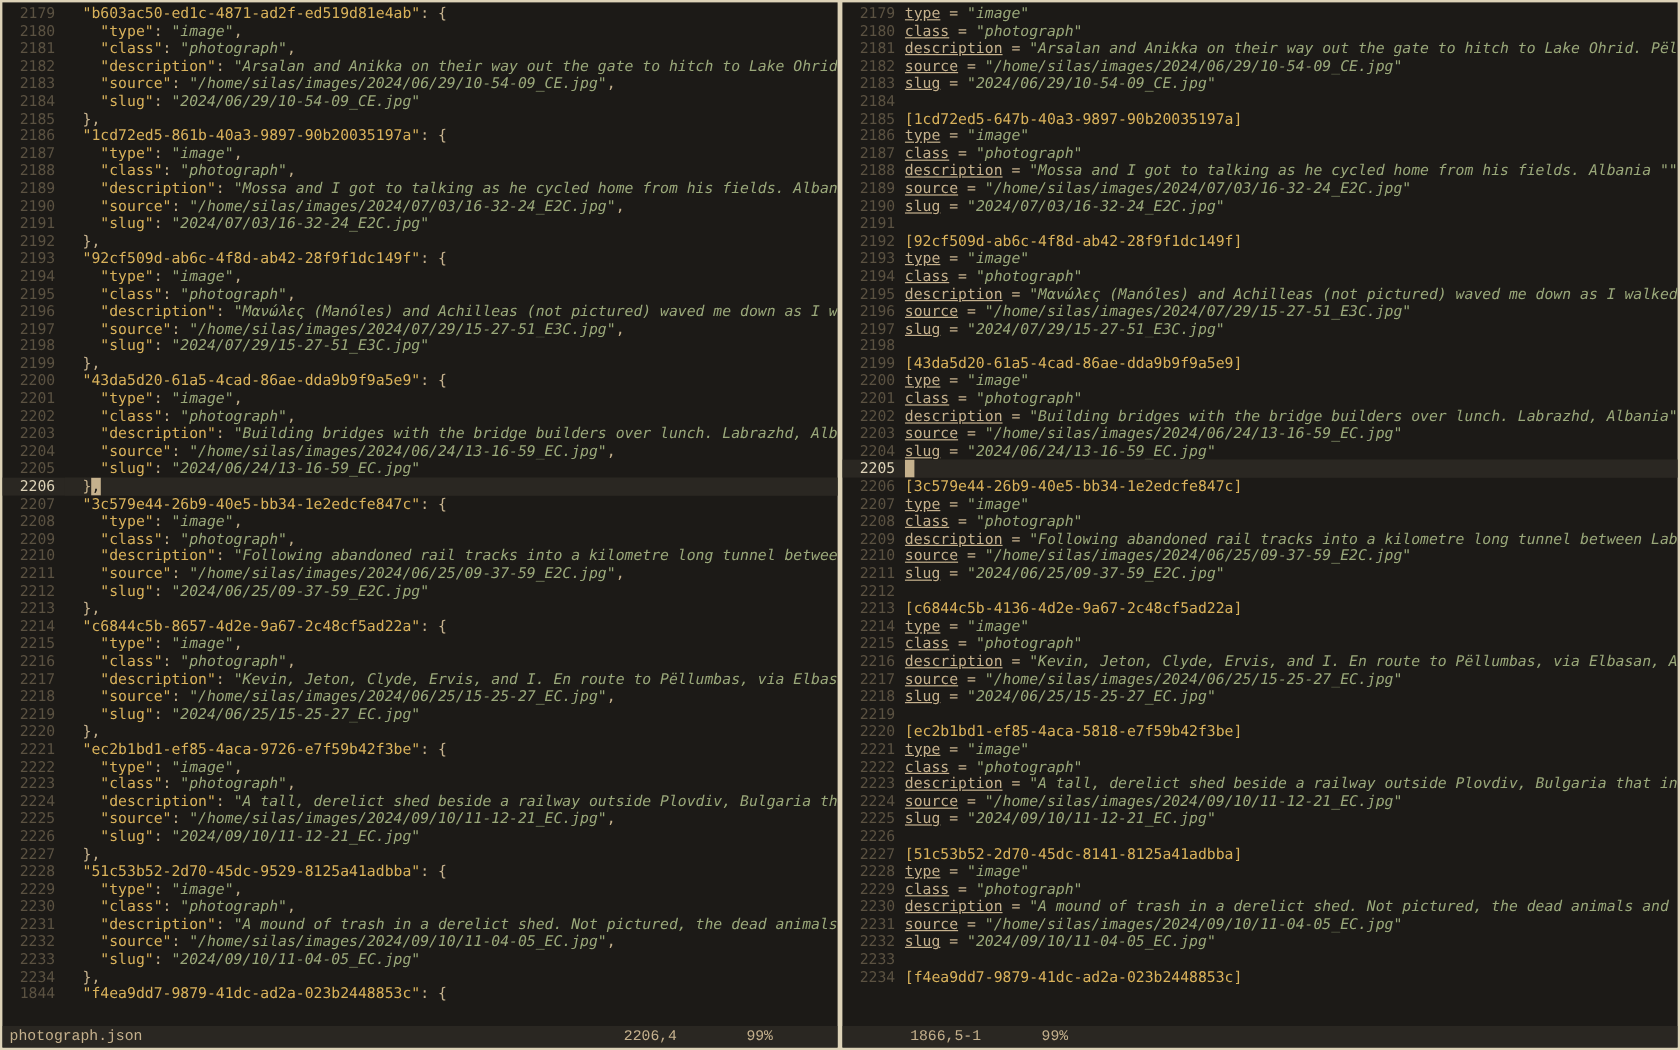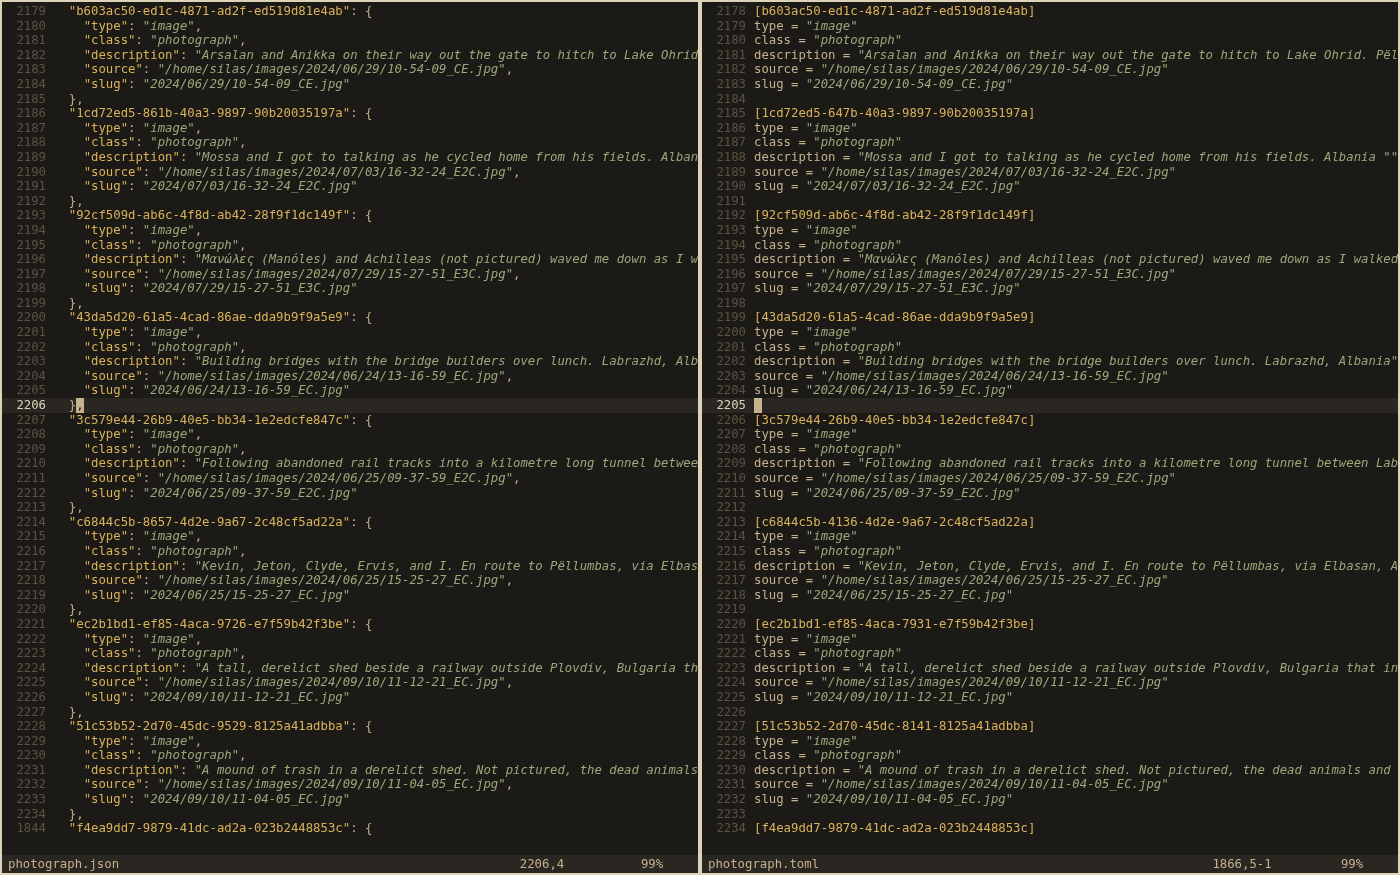--- a/index.html
+++ b/index.html
@@ -62,31 +62,32 @@
     background: #2a2722;
   }
   .status {
     display: flex;
     background: #2a2722;
     color: #c5b18d;
     padding: 0 6px;
     height: 18px;
     align-items: center;
     font-size: 12.3px;
+    font-family: Liberation Mono, monospace;
   }
   .status .fname { flex: 1; }
   .status .pos { width: 160px; text-align: center; }
-  .status .pct { width: 60px; text-align: center; padding-right: 10px;}
+  .status .pct { width: 60px; text-align: left; padding-right: 10px;}
   
   .key   { color: #d9b25b; }   
   .str   { color: #9aa87a; font-style: italic; }  
   .punc  { color: #c5b18d; }
   .brace { color: #c5b18d; }
   .tkey  { color: #d9b25b; }   
-  .tprop { color: #c5b18d; }   
+  .tprop { color: #c5b18d; text-decoration: underline; }   
   .teq   { color: #c5b18d; }
   .cursor-block {
     background: #c5b18d;
     color: #1c1a17;
     display: inline-block;
     width: 7.5px;
   }
 </style>
 </head>
 <body>
@@ -155,21 +156,20 @@
       </div>
     <div class="status">
       <span class="fname">photograph.json</span>
       <span class="pos">2206,4</span>
       <span class="pct">99%</span>
     </div>
   </div>
 
   <div class="pane">
     <div class="code-area" id="right-code">
-        <div class="line"><span class="gutter">2178</span><span class="content"><span class="tkey">[b603ac50-ed1c-4871-ad2f-ed519d81e4ab]</span></span></div>
         <div class="line"><span class="gutter">2179</span><span class="content"><span class="tprop">type</span><span class="teq"> = </span><span class="str">"image"</span></span></div>
         <div class="line"><span class="gutter">2180</span><span class="content"><span class="tprop">class</span><span class="teq"> = </span><span class="str">"photograph"</span></span></div>
         <div class="line"><span class="gutter">2181</span><span class="content"><span class="tprop">description</span><span class="teq"> = </span><span class="str">"Arsalan and Anikka on their way out the gate to hitch to Lake Ohrid. Pëllu"</span></span></div>
         <div class="line"><span class="gutter">2182</span><span class="content"><span class="tprop">source</span><span class="teq"> = </span><span class="str">"/home/silas/images/2024/06/29/10-54-09_CE.jpg"</span></span></div>
         <div class="line"><span class="gutter">2183</span><span class="content"><span class="tprop">slug</span><span class="teq"> = </span><span class="str">"2024/06/29/10-54-09_CE.jpg"</span></span></div>
         <div class="line"><span class="gutter">2184</span><span class="content"></span></div>
         <div class="line"><span class="gutter">2185</span><span class="content"><span class="tkey">[1cd72ed5-647b-40a3-9897-90b20035197a]</span></span></div>
         <div class="line"><span class="gutter">2186</span><span class="content"><span class="tprop">type</span><span class="teq"> = </span><span class="str">"image"</span></span></div>
         <div class="line"><span class="gutter">2187</span><span class="content"><span class="tprop">class</span><span class="teq"> = </span><span class="str">"photograph"</span></span></div>
         <div class="line"><span class="gutter">2188</span><span class="content"><span class="tprop">description</span><span class="teq"> = </span><span class="str">"Mossa and I got to talking as he cycled home from his fields. Albania ""</span></span></div>
@@ -197,36 +197,35 @@
         <div class="line"><span class="gutter">2210</span><span class="content"><span class="tprop">source</span><span class="teq"> = </span><span class="str">"/home/silas/images/2024/06/25/09-37-59_E2C.jpg"</span></span></div>
         <div class="line"><span class="gutter">2211</span><span class="content"><span class="tprop">slug</span><span class="teq"> = </span><span class="str">"2024/06/25/09-37-59_E2C.jpg"</span></span></div>
         <div class="line"><span class="gutter">2212</span><span class="content"></span></div>
         <div class="line"><span class="gutter">2213</span><span class="content"><span class="tkey">[c6844c5b-4136-4d2e-9a67-2c48cf5ad22a]</span></span></div>
         <div class="line"><span class="gutter">2214</span><span class="content"><span class="tprop">type</span><span class="teq"> = </span><span class="str">"image"</span></span></div>
         <div class="line"><span class="gutter">2215</span><span class="content"><span class="tprop">class</span><span class="teq"> = </span><span class="str">"photograph"</span></span></div>
         <div class="line"><span class="gutter">2216</span><span class="content"><span class="tprop">description</span><span class="teq"> = </span><span class="str">"Kevin, Jeton, Clyde, Ervis, and I. En route to Pëllumbas, via Elbasan, Alb"</span></span></div>
         <div class="line"><span class="gutter">2217</span><span class="content"><span class="tprop">source</span><span class="teq"> = </span><span class="str">"/home/silas/images/2024/06/25/15-25-27_EC.jpg"</span></span></div>
         <div class="line"><span class="gutter">2218</span><span class="content"><span class="tprop">slug</span><span class="teq"> = </span><span class="str">"2024/06/25/15-25-27_EC.jpg"</span></span></div>
         <div class="line"><span class="gutter">2219</span><span class="content"></span></div>
-        <div class="line"><span class="gutter">2220</span><span class="content"><span class="tkey">[ec2b1bd1-ef85-4aca-7931-e7f59b42f3be]</span></span></div>
+        <div class="line"><span class="gutter">2220</span><span class="content"><span class="tkey">[ec2b1bd1-ef85-4aca-5818-e7f59b42f3be]</span></span></div>
         <div class="line"><span class="gutter">2221</span><span class="content"><span class="tprop">type</span><span class="teq"> = </span><span class="str">"image"</span></span></div>
         <div class="line"><span class="gutter">2222</span><span class="content"><span class="tprop">class</span><span class="teq"> = </span><span class="str">"photograph"</span></span></div>
         <div class="line"><span class="gutter">2223</span><span class="content"><span class="tprop">description</span><span class="teq"> = </span><span class="str">"A tall, derelict shed beside a railway outside Plovdiv, Bulgaria that insp"</span></span></div>
         <div class="line"><span class="gutter">2224</span><span class="content"><span class="tprop">source</span><span class="teq"> = </span><span class="str">"/home/silas/images/2024/09/10/11-12-21_EC.jpg"</span></span></div>
         <div class="line"><span class="gutter">2225</span><span class="content"><span class="tprop">slug</span><span class="teq"> = </span><span class="str">"2024/09/10/11-12-21_EC.jpg"</span></span></div>
         <div class="line"><span class="gutter">2226</span><span class="content"></span></div>
         <div class="line"><span class="gutter">2227</span><span class="content"><span class="tkey">[51c53b52-2d70-45dc-8141-8125a41adbba]</span></span></div>
         <div class="line"><span class="gutter">2228</span><span class="content"><span class="tprop">type</span><span class="teq"> = </span><span class="str">"image"</span></span></div>
         <div class="line"><span class="gutter">2229</span><span class="content"><span class="tprop">class</span><span class="teq"> = </span><span class="str">"photograph"</span></span></div>
         <div class="line"><span class="gutter">2230</span><span class="content"><span class="tprop">description</span><span class="teq"> = </span><span class="str">"A mound of trash in a derelict shed. Not pictured, the dead animals and fe"</span></span></div>
         <div class="line"><span class="gutter">2231</span><span class="content"><span class="tprop">source</span><span class="teq"> = </span><span class="str">"/home/silas/images/2024/09/10/11-04-05_EC.jpg"</span></span></div>
         <div class="line"><span class="gutter">2232</span><span class="content"><span class="tprop">slug</span><span class="teq"> = </span><span class="str">"2024/09/10/11-04-05_EC.jpg"</span></span></div>
         <div class="line"><span class="gutter">2233</span><span class="content"></span></div>
         <div class="line"><span class="gutter">2234</span><span class="content"><span class="tkey">[f4ea9dd7-9879-41dc-ad2a-023b2448853c]</span></span></div>
       </div>
     <div class="status">
-      <span class="fname">photograph.toml</span>
       <span class="pos">1866,5-1</span>
       <span class="pct">99%</span>
     </div>
   </div>
 
 </div>
 
 </body></html>

